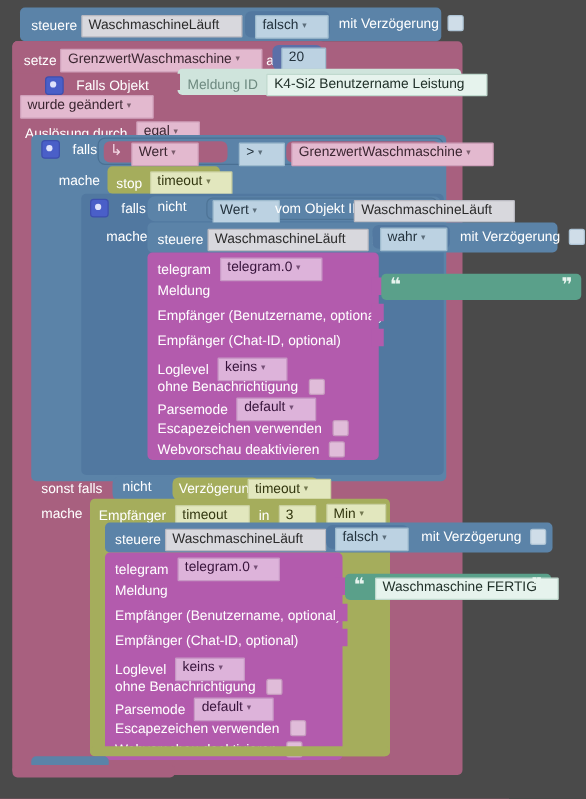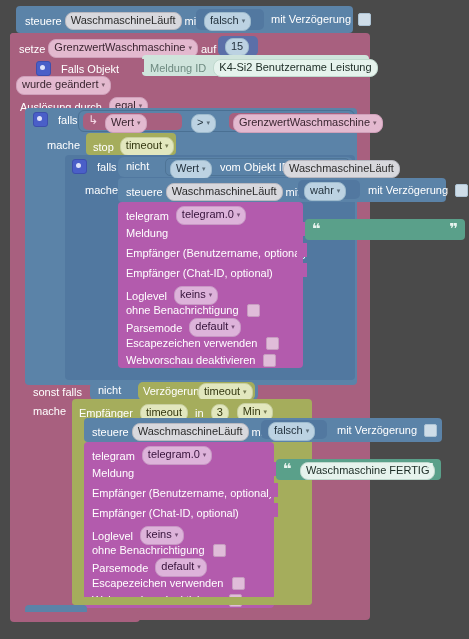--- a/index.html
+++ b/index.html
@@ -18,22 +18,22 @@
   .c-blue   {background:#5b83a8;}
   .c-pink   {background:#a8607f;}
   .c-purple {background:#b35bad;}
   .c-olive  {background:#a5ad5c;}
   .c-green  {background:#5aa08a;}
   .c-mint   {background:#cfe4dc;}
 
   
   .pill{
     display:inline-block;
-    border-radius:8px;
-    padding:1px 5px 2px 5px;
+    border-radius:1px;
+    padding:1px 17px 2px 5px;
     line-height:13px;
     font-size:11px;
     vertical-align:middle;
     white-space:nowrap;
   }
   .pill-light{background:#d8d8dd;color:#2b2b2b;border:1px solid #b8b8c0;}
   .pill-pink {background:#e3b9cf;color:#3a2530;border:1px solid #cfa0ba;}
   .pill-blue {background:#bcd2e2;color:#23323d;border:1px solid #9dbacd;}
   .pill-olive{background:#e2e7be;color:#32360f;border:1px solid #c9d0a0;}
   .pill-mint {background:#e6f3ed;color:#203029;border:1px solid #c0d9ce;}
@@ -93,21 +93,21 @@
 
 <div class="blk c-pink" style="left:10px;top:33px;width:250px;height:26px;">
   <div class="row" style="left:9px;top:6px;">
     <span class="lbl">setze</span>
     <span class="pill pill-pink">
       <span>GrenzwertWaschmaschine</span><span class="caret">▾</span>
     </span>
     <span class="lbl">auf</span>
   </div>
   <div class="blk" style="left:208px;top:3px;width:40px;height:20px;background:#5b6fa8;border-radius:5px;">
-     <span class="pill pill-blue" style="position:absolute;left:7px;top:2px;">15</span>
+     <span class="pill pill-blue" style="position:absolute;left:7px;top:2px;">20</span>
   </div>
 </div>
 
 <div class="row" style="left:36px;top:61px;">
   <span class="gear"></span>
   <span class="lbl" style="margin-left:7px;">Falls Objekt</span>
 </div>
 
 <div class="blk c-mint" style="left:142px;top:55px;width:227px;height:21px;background:#cfe4dc;">
   <div class="row" style="left:8px;top:4px;">

